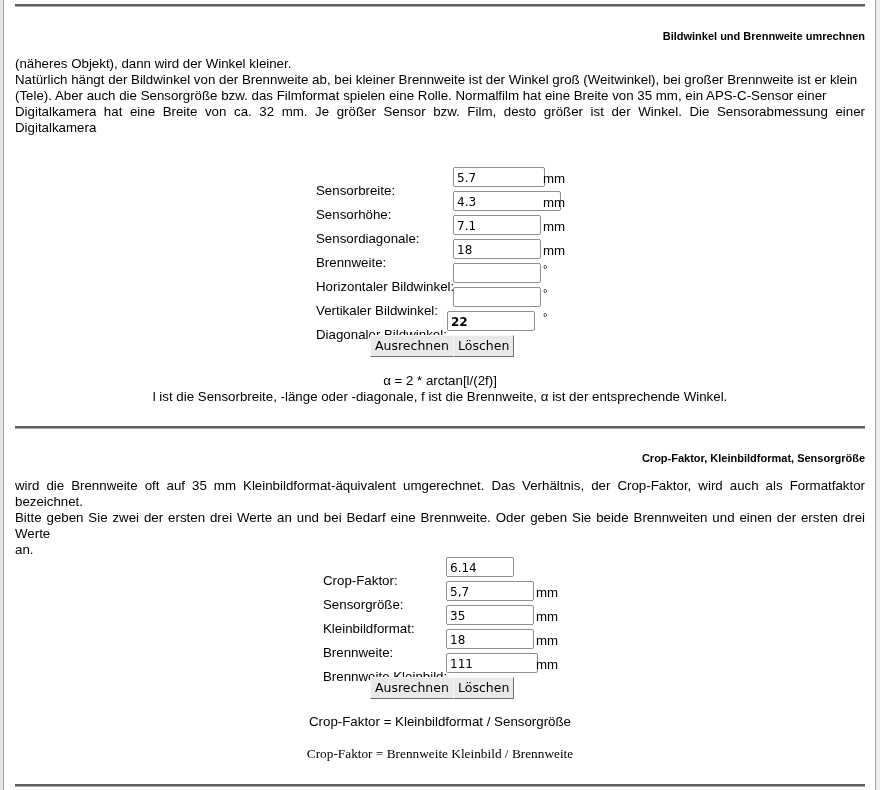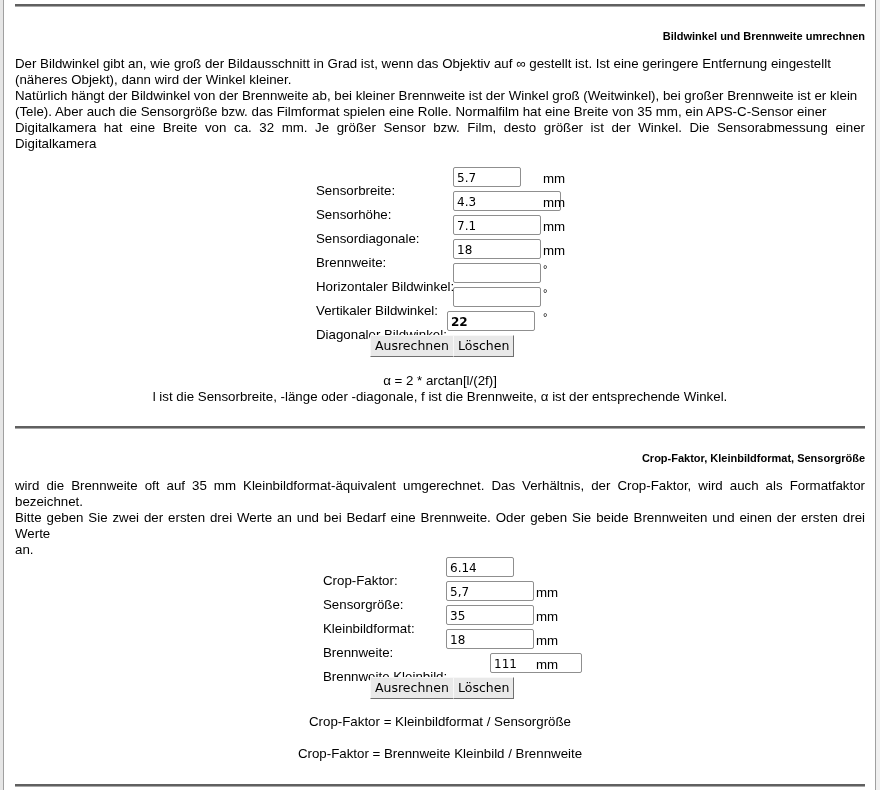--- a/index.html
+++ b/index.html
@@ -34,31 +34,30 @@
 <body>
 
 <div class="frame-left"></div>
 <div class="frame-right"></div>
 
 <hr class="sep" style="top:4px;">
 
 <div class="title" style="top:30px;">Bildwinkel und Brennweite umrechnen</div>
 
 <div class="para" style="top:56px;">
-  <span>Der Bildwinkel gibt an, wie groß der Bildausschnitt in Grad ist, wenn das Objektiv auf ∞ gestellt ist. Ist eine geringere Entfernung eingestellt</span>
   <span class="last">(näheres Objekt), dann wird der Winkel kleiner.</span>
   <span>Natürlich hängt der Bildwinkel von der Brennweite ab, bei kleiner Brennweite ist der Winkel groß (Weitwinkel), bei großer Brennweite ist er klein</span>
   <span>(Tele). Aber auch die Sensorgröße bzw. das Filmformat spielen eine Rolle. Normalfilm hat eine Breite von 35 mm, ein APS-C-Sensor einer</span>
   <span>Digitalkamera hat eine Breite von ca. 32 mm. Je größer Sensor bzw. Film, desto größer ist der Winkel. Die Sensorabmessung einer Digitalkamera</span>
 </div>
 
 <div class="form" style="left:316px; top:167px; width:260px;">
   <div class="row" style="top:0;">
     <span class="lbl">Sensorbreite:</span>
-    <input type="text" style="left: 137px; width: 68px;" value="5.7">
+    <input type="text" style="left: 137px; width: 92px;" value="5.7">
     <span class="unit" style="left:227px;">mm</span>
   </div>
   <div class="row" style="top:24px;">
     <span class="lbl">Sensorhöhe:</span>
     <input type="text" style="left: 137px; width: 108px;" value="4.3">
     <span class="unit" style="left:227px;">mm</span>
   </div>
   <div class="row" style="top:48px;">
     <span class="lbl">Sensordiagonale:</span>
     <input type="text" style="left: 137px; width: 88px;" value="7.1">
@@ -118,24 +117,24 @@
     <input type="text" style="left: 123px; width: 88px;" value="35">
     <span class="unit" style="left:213px;">mm</span>
   </div>
   <div class="row" style="top:72px;">
     <span class="lbl">Brennweite:</span>
     <input type="text" style="left: 123px; width: 88px;" value="18">
     <span class="unit" style="left:213px;">mm</span>
   </div>
   <div class="row" style="top:96px;">
     <span class="lbl">Brennweite Kleinbild:</span>
-    <input type="text" style="left: 123px; width: 92px; margin-left: 44px;" value="111">
+    <input type="text" style="left: 123px; width: 92px;" value="111">
     <span class="unit" style="left:213px;">mm</span>
   </div>
 </div>
 
 <button class="btn" style="left:370px; top:677px;">Ausrechnen</button>
 <button class="btn" style="left:453px; top:677px;">Löschen</button>
 
 <div class="center-line" style="top:714px;">Crop-Faktor = Kleinbildformat / Sensorgröße</div>
-<div class="center-line" style="top:746px;">Crop-Faktor = Brennweite Kleinbild / Brennweite</div>
+<div class="center-line" style="top:746px;font-family:Liberation Serif, serif;">Crop-Faktor = Brennweite Kleinbild / Brennweite</div>
 
 <hr class="sep" style="top:784px;">
 
 </body></html>

